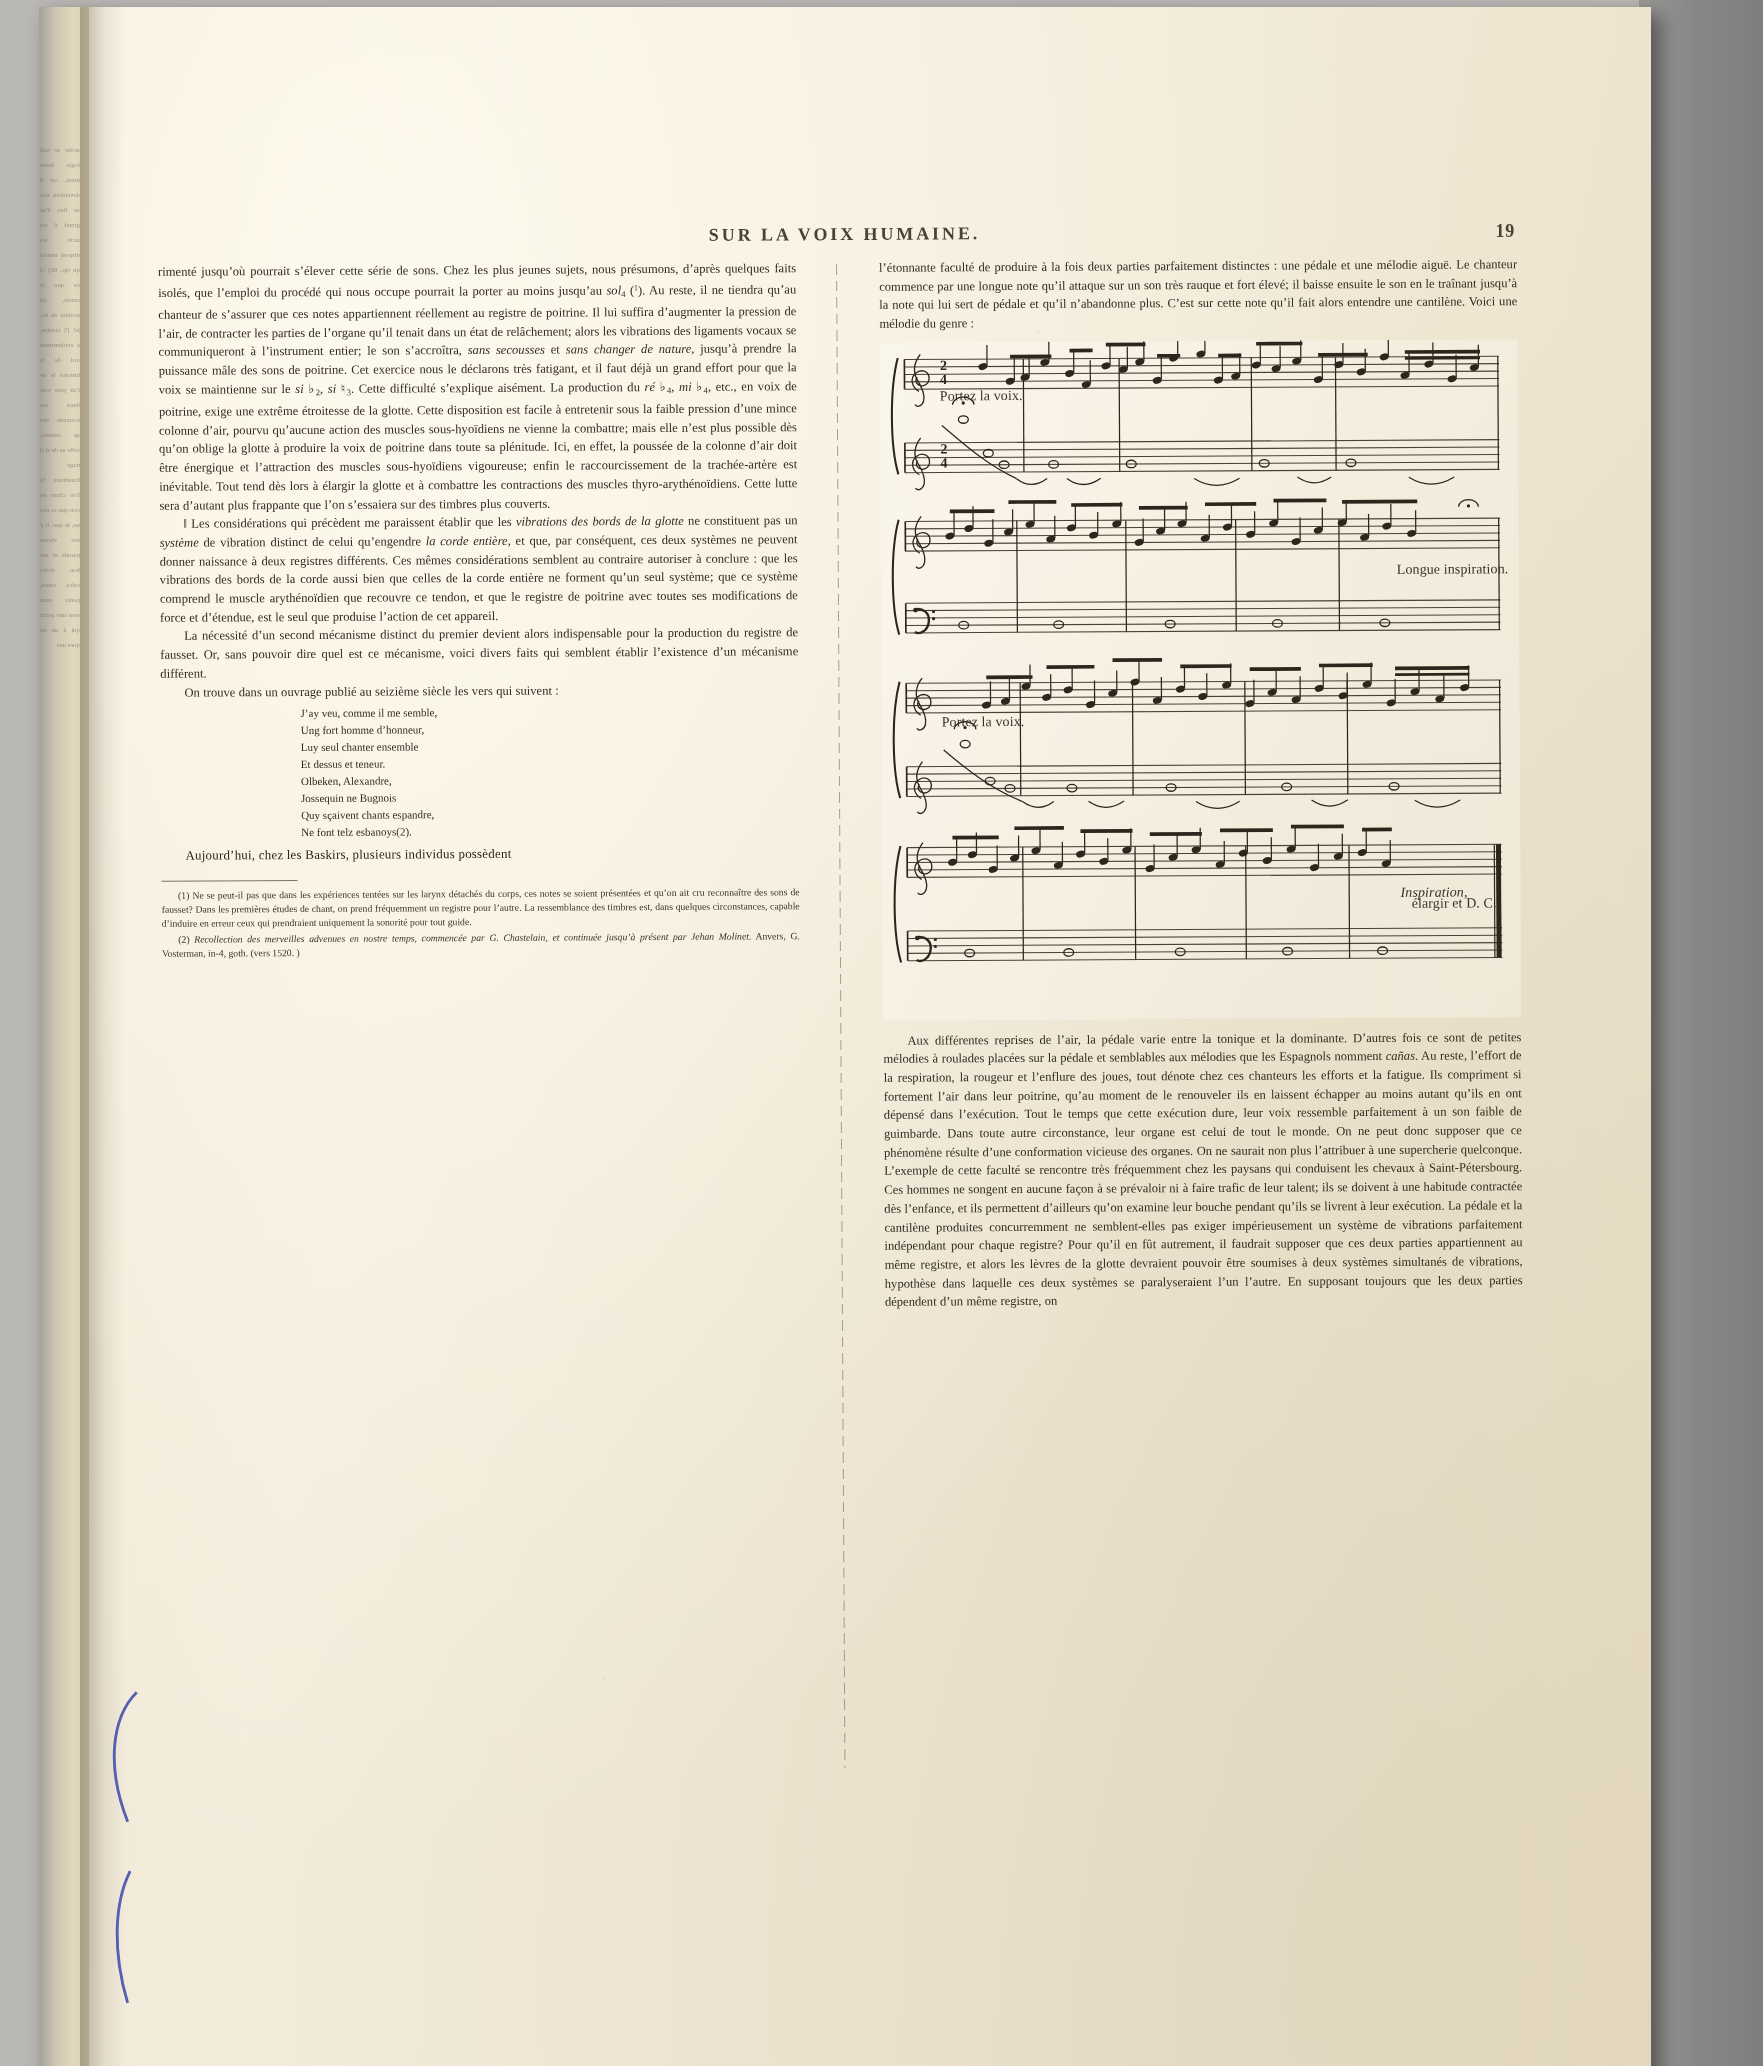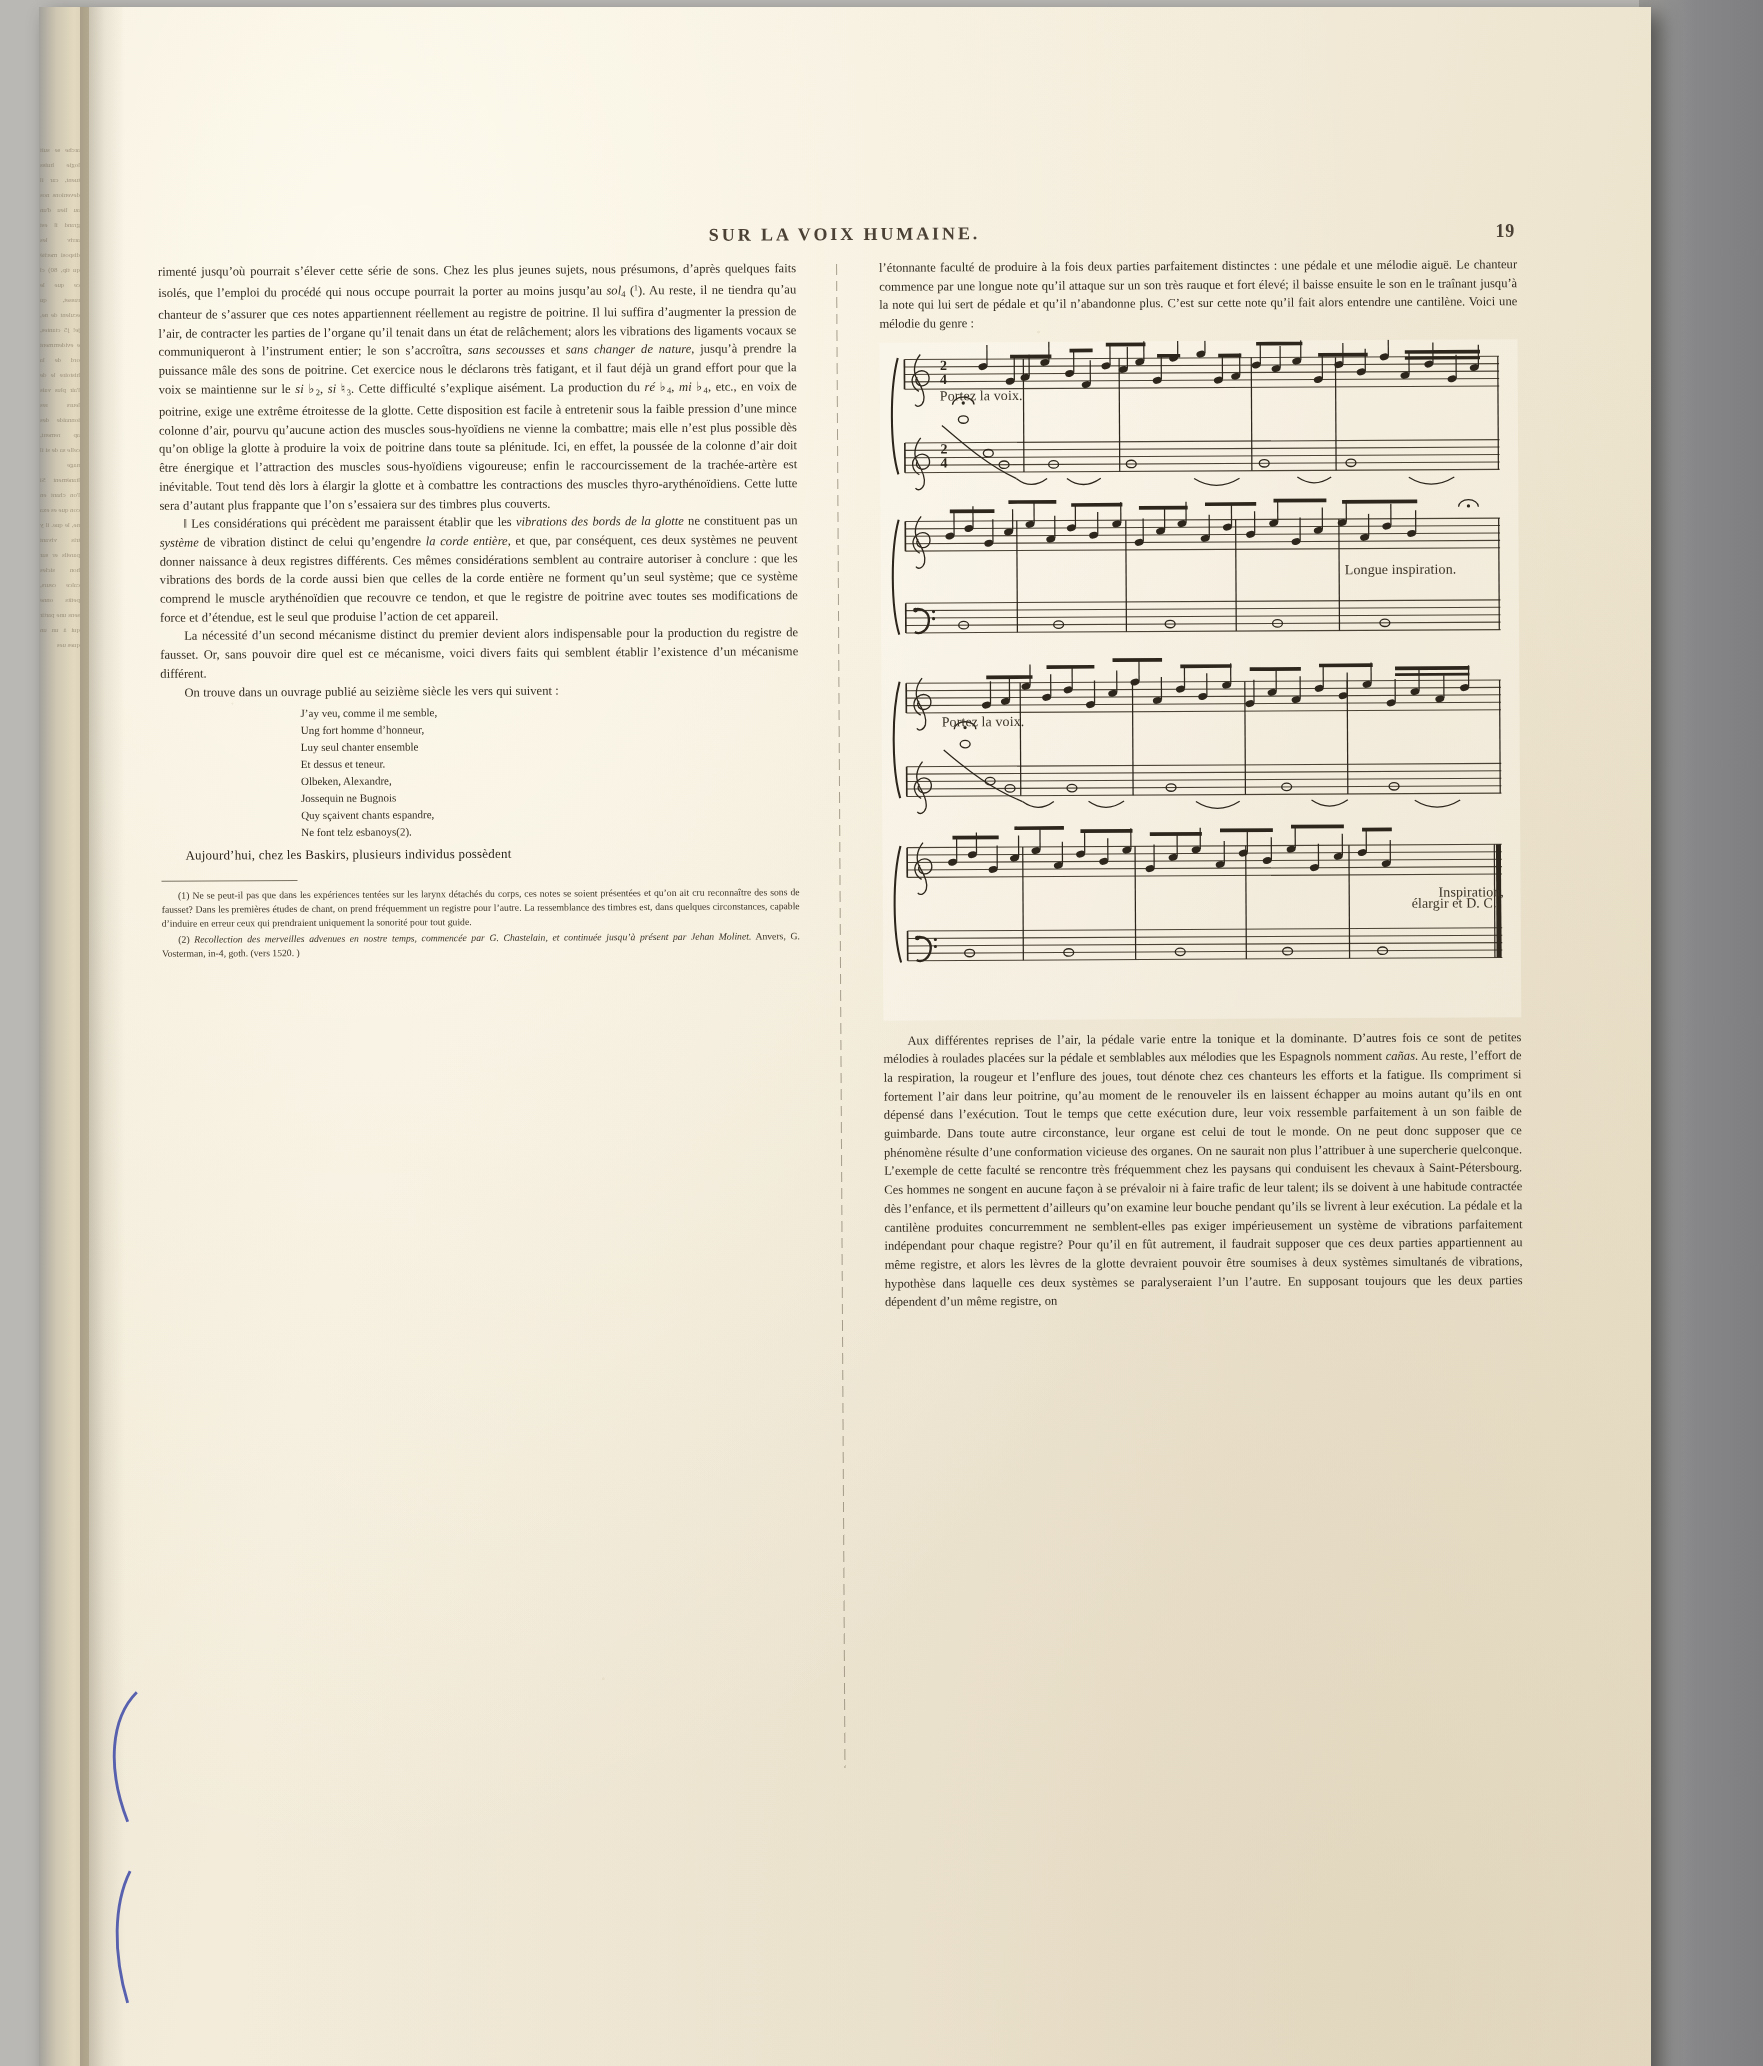--- a/index.html
+++ b/index.html
@@ -653,23 +653,23 @@
               <line x1="612" y1="1222" x2="612" y2="1496"></line>
               <line x1="880" y1="1222" x2="880" y2="1496"></line>
               <line x1="1130" y1="1222" x2="1130" y2="1496"></line>
               <line x1="1482" y1="1222" x2="1482" y2="1496"></line>
               <line x1="1496" y1="1222" x2="1496" y2="1496"></line>
             </g>
             <rect x="1486" y="1222" width="12" height="274" fill="#2c261d"></rect>
           </svg>
 
           <div class="mlabel" style="left:60px; top:46px;">Portez la voix.</div>
-          <div class="mlabel" style="left:464px; top:222px;font-family:Liberation Serif, serif;">Longue inspiration.</div>
+          <div class="mlabel" style="left:516px; top:222px;font-family:Liberation Serif, serif;">Longue inspiration.</div>
           <div class="mlabel" style="left:60px; top:372px;">Portez la voix.</div>
-          <div class="mlabel two" style="left:556px; top:548px;">Inspiration,</div>
+          <div class="mlabel two" style="left:518px; top:548px;font-style:italic;">Inspiration,</div>
           <div class="mlabel two" style="left:529px; top:559px;">élargir et D. C.</div>
         </div>
 
         <div id="right-paras-bottom">
             <p class="body"><span>Aux différentes reprises de l’air, la pédale varie entre la tonique et la dominante. D’autres fois ce sont de petites mélodies à roulades placées sur la pédale et semblables aux mélodies que les Espagnols nomment </span><span class="it">cañas</span><span>. Au reste, l’effort de la respiration, la rougeur et l’enflure des joues, tout dénote chez ces chanteurs les efforts et la fatigue. Ils compriment si fortement l’air dans leur poitrine, qu’au moment de le renouveler ils en laissent échapper au moins autant qu’ils en ont dépensé dans l’exécution. Tout le temps que cette exécution dure, leur voix ressemble parfaitement à un son faible de guimbarde. Dans toute autre circonstance, leur organe est celui de tout le monde. On ne peut donc supposer que ce phénomène résulte d’une conformation vicieuse des organes. On ne saurait non plus l’attribuer à une supercherie quelconque. L’exemple de cette faculté se rencontre très fréquemment chez les paysans qui conduisent les chevaux à Saint-Pétersbourg. Ces hommes ne songent en aucune façon à se prévaloir ni à faire trafic de leur talent; ils se doivent à une habitude contractée dès l’enfance, et ils permettent d’ailleurs qu’on examine leur bouche pendant qu’ils se livrent à leur exécution. La pédale et la cantilène produites concurremment ne semblent-elles pas exiger impérieusement un système de vibrations parfaitement indépendant pour chaque registre? Pour qu’il en fût autrement, il faudrait supposer que ces deux parties appartiennent au même registre, et alors les lèvres de la glotte devraient pouvoir être soumises à deux systèmes simultanés de vibrations, hypothèse dans laquelle ces deux systèmes se paralyseraient l’un l’autre. En supposant toujours que les deux parties dépendent d’un même registre, on</span></p>
           </div>
       </div>
     </div>
   </div>
 </div>

